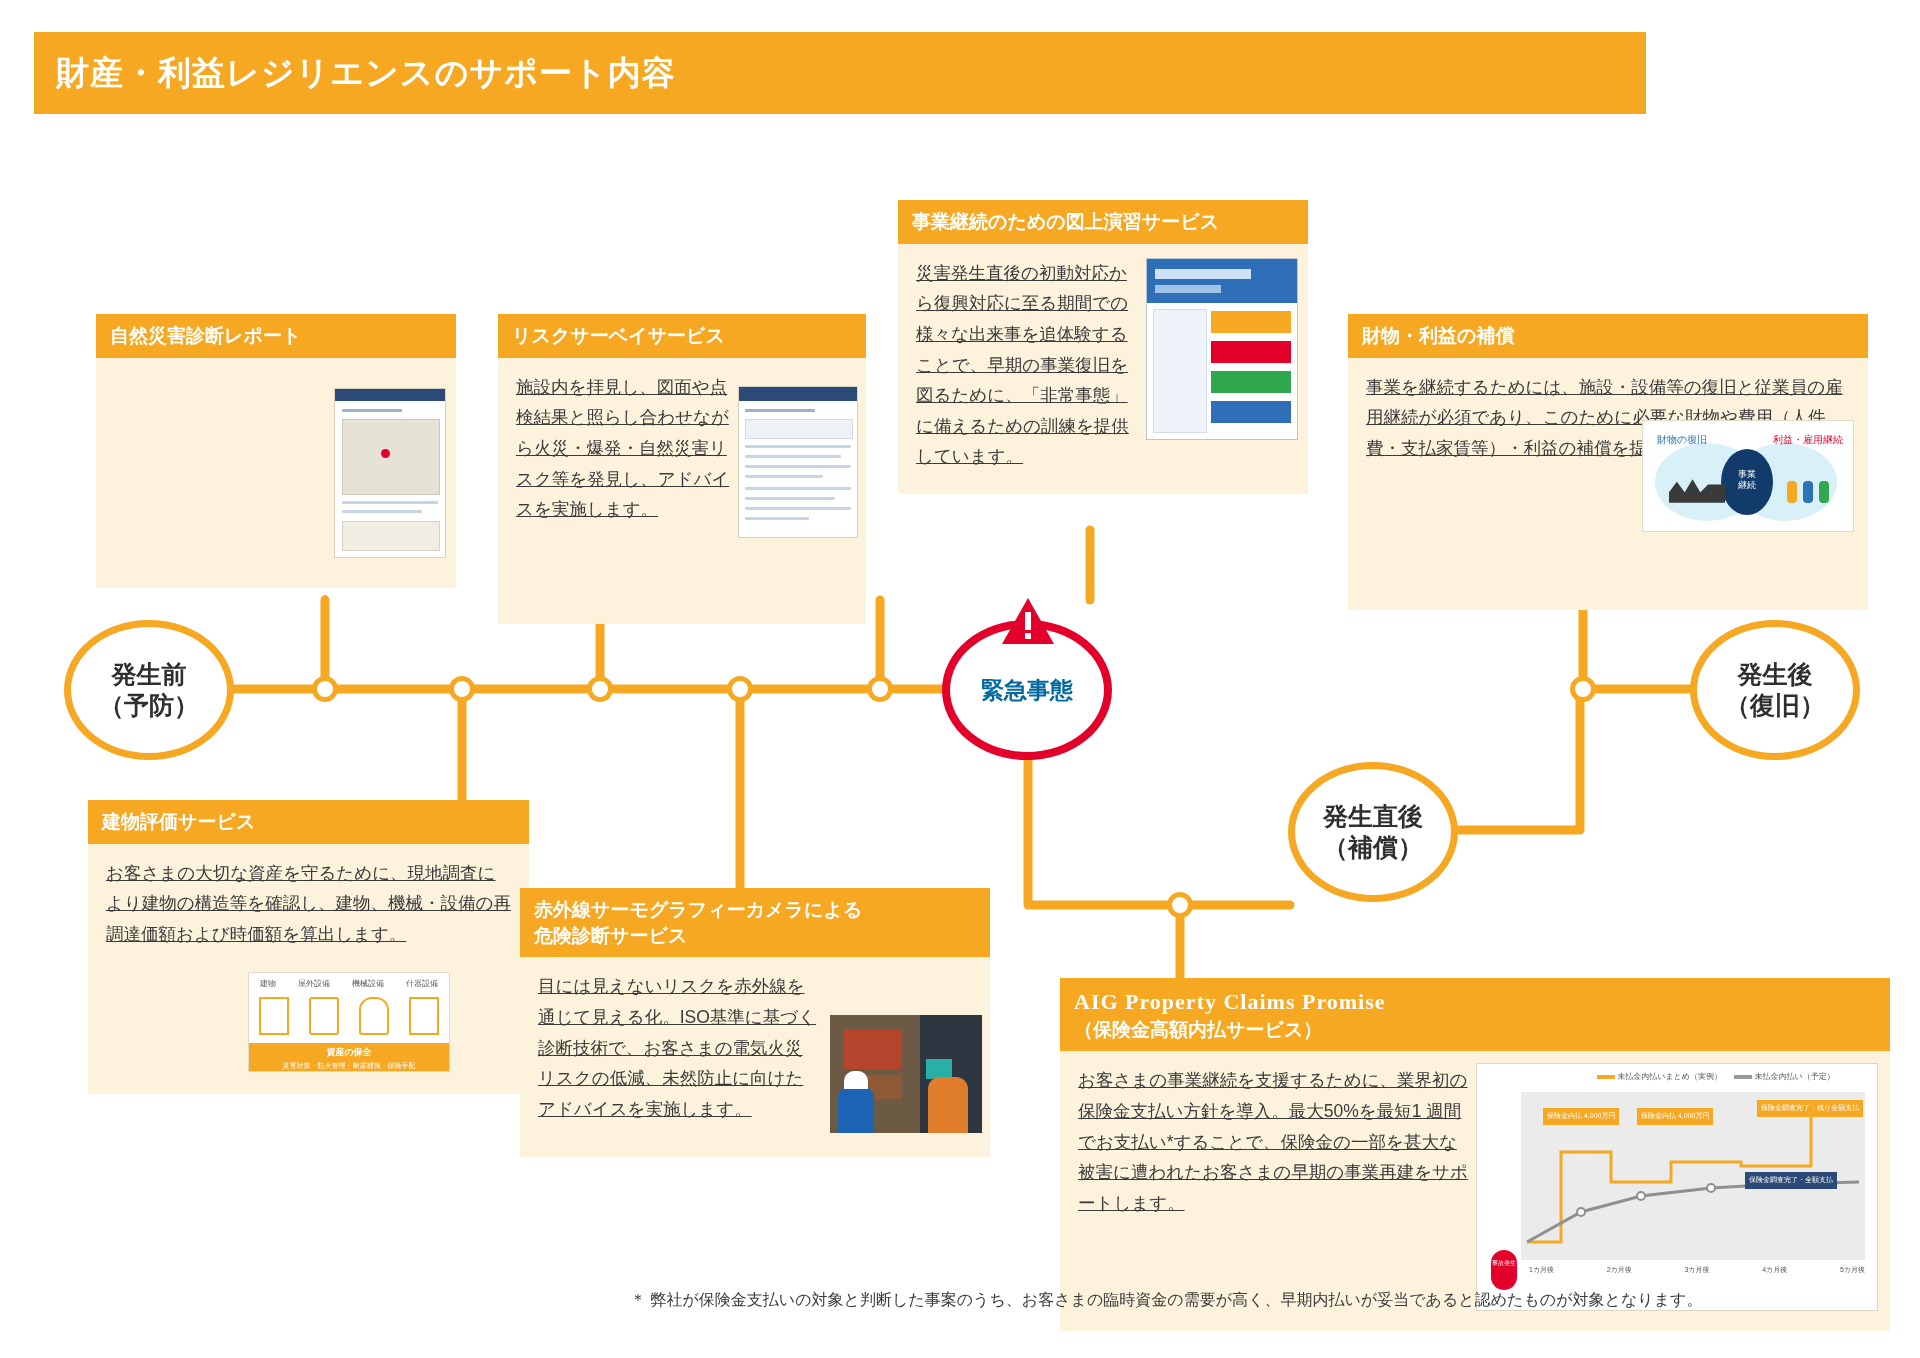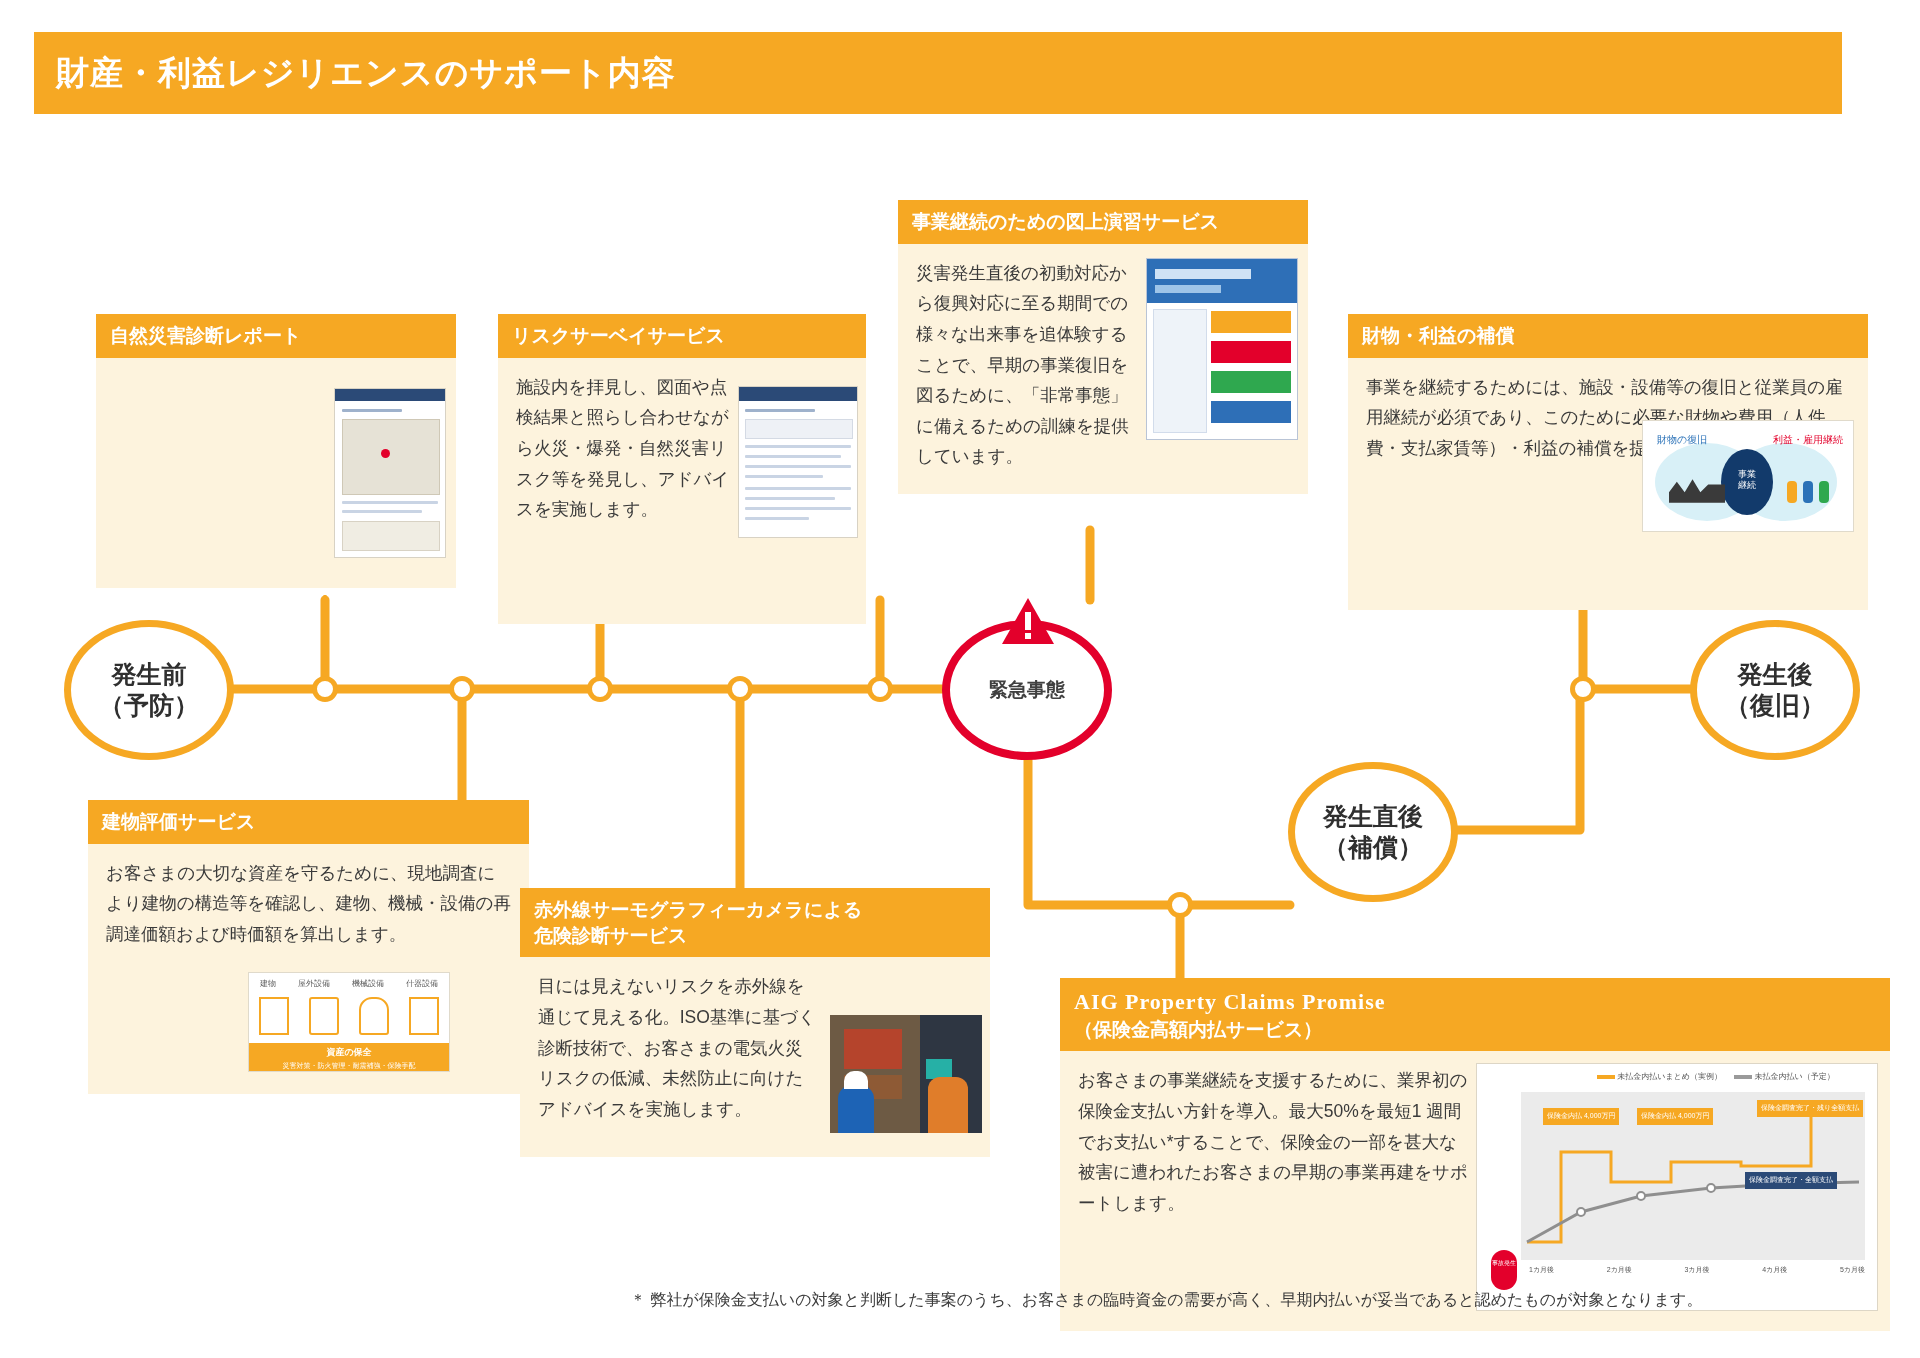--- a/index.html
+++ b/index.html
@@ -8,21 +8,21 @@
     background:#ffffff;
     font-family:"Liberation Sans","DejaVu Sans",sans-serif;
     position:relative;
     overflow:hidden;
     color:#3a3a3a;
   }
   .stage{position:absolute;left:0;top:0;width:1920px;height:1358px;}
 
   
   .header{
-    position:absolute;left:34px;top:32px;width:1808px;height:82px;
+    position:absolute;left:34px;top:32px;width:1612px;height:82px;
     background:#f6a823;
     display:flex;align-items:center;
   }
   .header-title{
     color:#ffffff;font-size:33px;font-weight:bold;letter-spacing:1px;
     margin-left:22px;
   }
 
   
   .lines{position:absolute;left:0;top:0;width:1920px;height:1358px;pointer-events:none;}
@@ -32,36 +32,36 @@
   .card-head{
     background:#f6a823;color:#ffffff;font-weight:bold;
     font-size:19px;line-height:1.35;
     padding:9px 14px;box-sizing:border-box;font-family:Liberation Serif, serif;
   }
   .card-body{
     background:#fdf3dd;box-sizing:border-box;
     padding:14px 18px;font-size:17.5px;line-height:1.75;
     position:relative;
   }
-  .card-body p{margin:0;}
+  .card-body p{margin:0;text-decoration:underline;}
 
   
   .thumb{position:absolute;background:#ffffff;border:1px solid #d8d2c4;overflow:hidden;}
   .thumb .tline{position:absolute;background:#c9d4e4;height:3px;border-radius:1px;}
   .thumb .tblock{position:absolute;}
 
   
   .node{
     position:absolute;border-radius:50%;
     display:flex;align-items:center;justify-content:center;
     text-align:center;font-weight:bold;box-sizing:border-box;
     background:#ffffff;
   }
   .node-orange{border:7px solid #f6a823;color:#2f2f2f;font-size:25px;line-height:1.25;}
-  .node-red{border:8px solid #e3002b;color:#404040;font-size:19px;line-height:1.25;}
+  .node-red{border:8px solid #e3002b;color:#0369a1;font-size:23px;line-height:1.25;}
 
   .dot{
     position:absolute;width:26px;height:26px;border-radius:50%;
     background:#ffffff;border:5px solid #f6a823;box-sizing:border-box;
   }
 
   .alert-tri{position:absolute;}
 
   .footnote{
     position:absolute;left:630px;top:1290px;width:1260px;

